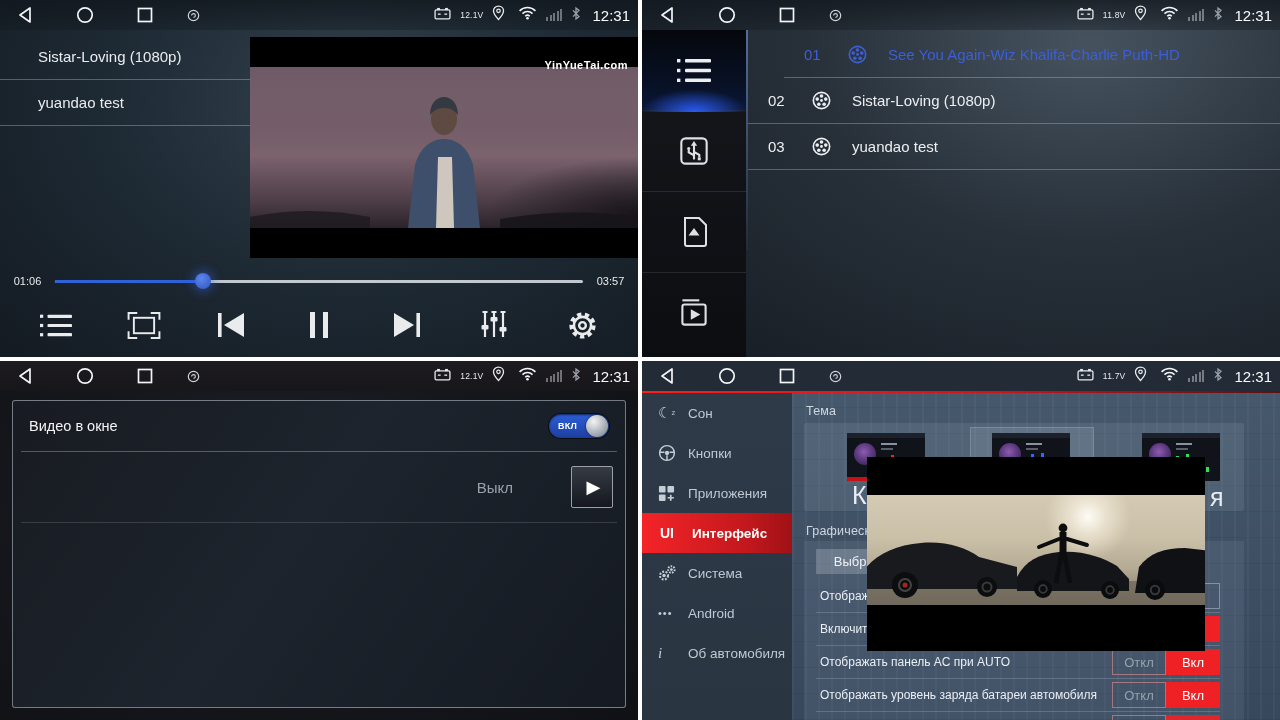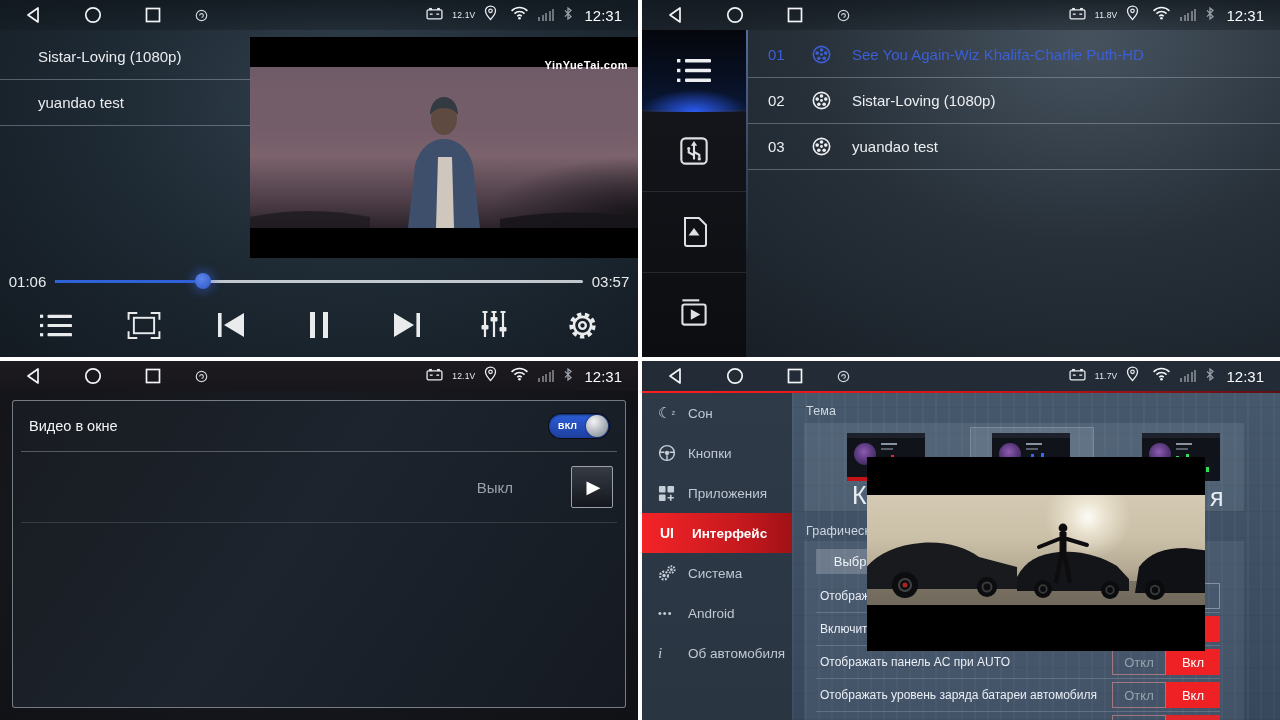--- a/index.html
+++ b/index.html
@@ -3,59 +3,59 @@
 <meta charset="utf-8">
 <style>
   html,body{margin:0;padding:0;background:#666;}
   #screen{position:relative;width:1280px;height:720px;background:#fff;font-family:"Liberation Sans",sans-serif;overflow:hidden;-webkit-font-smoothing:antialiased;}
   .q{position:absolute;overflow:hidden;}
   #q1{left:0;top:0;width:638px;height:357px;background:radial-gradient(ellipse at 55% 28%,#33424e 0%,#1e2a34 48%,#131a22 100%);}
   #q2{left:642px;top:0;width:638px;height:357px;background:radial-gradient(ellipse at 70% 12%,#46535f 0%,#273039 45%,#151b23 100%);}
   #q3{left:0;top:361px;width:638px;height:359px;background:radial-gradient(ellipse at 45% 45%,#232b34 0%,#15171c 55%,#101115 100%);}
   #q4{left:642px;top:361px;width:638px;height:359px;background:#36455a;}
   
-  .sb{position:absolute;left:0;top:0;right:0;height:30px;display:flex;align-items:center;padding:0 16px;box-sizing:border-box;z-index:30;}
+  .sb{position:absolute;left:0;top:0;right:0;height:30px;display:flex;align-items:center;padding:0 8px;box-sizing:border-box;z-index:30;}
   .sb-dark{background:linear-gradient(180deg,rgba(16,22,28,.75),rgba(16,22,28,.35));}
   .sb-q3{background:linear-gradient(180deg,#1d1b20,#17161b);}
   .sb-q4{background:#232b36;}
   .sb .nav{display:flex;align-items:center;gap:38px;margin-left:6px;}
   .sb .navbtn{display:flex;align-items:center;justify-content:center;width:22px;height:22px;}
   .sb .right{margin-left:auto;display:flex;align-items:center;gap:9px;}
   .volt{font-size:8.5px;color:#e8ebee;letter-spacing:.2px;}
   .clock{font-size:15px;color:#fafbfc;margin-left:2px;}
   .sigbars{display:flex;align-items:flex-end;gap:1.5px;height:12px;}
   .sigbars i{display:block;width:2px;background:rgba(255,255,255,.38);}
   .redline{position:absolute;left:0;top:30px;right:0;height:2px;background:linear-gradient(90deg,#ff1d1d,#d01318 55%,#5a1013);z-index:31;}
   
   .playlist{position:absolute;left:0;top:34px;width:250px;}
   .pl-item{height:45px;line-height:45px;padding-left:38px;font-size:15px;color:#e9ebee;border-bottom:1px solid rgba(200,210,225,.35);white-space:nowrap;overflow:hidden;}
   .pl-item.active{color:#3f6be0;}
   .video1{position:absolute;left:250px;top:37px;width:388px;height:221px;background:#000;}
   .v1band{position:absolute;left:0;top:30px;right:0;height:161px;background:linear-gradient(180deg,#6e5a66 0%,#83687255 35%,#7c636e 55%,#4a3b44 85%,#2c232a 100%),linear-gradient(180deg,#74606c,#5a4853);}
   .v1land{position:absolute;right:0;top:120px;width:150px;height:71px;background:radial-gradient(ellipse at 100% 80%,rgba(20,18,22,.9),rgba(20,18,22,0) 70%);}
   .wm{position:absolute;right:10px;top:22px;font-size:11px;font-weight:bold;color:#fff;letter-spacing:.5px;z-index:3;}
   .progress-row{position:absolute;left:0;top:266px;right:0;height:30px;display:flex;align-items:center;}
-  .ptime{font-size:15px;color:#e8eaec;width:55px;text-align:center;flex:none;}
+  .ptime{font-size:11px;color:#e8eaec;width:55px;text-align:center;flex:none;}
   .ptrack{position:relative;flex:1;height:3px;background:rgba(235,240,245,.8);border-radius:2px;}
   .pfill{position:absolute;left:0;top:0;bottom:0;background:#2f62d9;border-radius:2px;}
   .pthumb{position:absolute;right:-8px;top:-6.5px;width:16px;height:16px;border-radius:50%;background:radial-gradient(circle at 40% 35%,#5d85ec,#2c55c4);box-shadow:0 0 8px 4px rgba(60,100,220,.35);}
   .controls{position:absolute;left:0;top:296px;right:0;height:58px;display:flex;align-items:center;justify-content:space-around;padding:0 12px;}
   .ctl{display:flex;align-items:center;justify-content:center;width:44px;height:40px;}
   
   .side2{position:absolute;left:0;top:30px;width:104px;bottom:0;background:linear-gradient(180deg,#17181d,#0c0d11);}
   .s2item{position:relative;height:80px;display:flex;align-items:center;justify-content:center;border-bottom:1px solid rgba(255,255,255,.10);}
   .s2item.active{background:linear-gradient(180deg,#05070c,#081126 70%,#0a1838);}
   .s2glow{position:absolute;left:0;right:0;bottom:-2px;height:22px;background:radial-gradient(ellipse at 50% 100%,rgba(45,95,255,.95),rgba(45,95,255,0) 72%);}
   .listedge{position:absolute;left:104px;top:30px;width:2px;height:220px;background:linear-gradient(180deg,rgba(110,140,210,.65),rgba(110,140,210,.05));}
   .tracks{position:absolute;left:106px;top:32px;right:0;}
   .trow{position:relative;height:45px;display:flex;align-items:center;border-bottom:1px solid rgba(205,215,230,.32);color:#eceef1;}
   .trow .num{width:44px;margin-left:20px;font-size:15px;}
   .trow .reel{width:40px;display:flex;align-items:center;}
   .trow .ttl{font-size:15px;white-space:nowrap;overflow:hidden;}
-  .trow.active{color:#3c5fd8;}
+  .trow.active{color:#3c5fd8;margin-left:36px;}
   
   .panel3{position:absolute;left:12px;top:39px;width:612px;height:306px;border:1px solid rgba(195,200,210,.55);border-radius:3px;background:linear-gradient(125deg,#181b21 0%,#1d242d 45%,#151a22 100%);}
   .p3row1{display:flex;align-items:center;height:50px;padding:0 16px;}
   .p3title{font-size:14.5px;color:#f2f4f6;}
   .p3sep{height:1px;background:rgba(230,235,240,.3);margin:0 8px;}
   .p3row2{display:flex;align-items:center;min-height:62px;padding:4px 12px 4px 16px;}
   .p3sub{font-size:12px;color:#8d939c;margin-top:6px;}
   .offlabel{font-size:15px;color:#9aa1ab;margin-left:auto;margin-right:58px;}
   .playbtn{width:40px;height:40px;flex:none;border:1px solid #9aa0aa;background:linear-gradient(180deg,#363b44,#14171d);display:flex;align-items:center;justify-content:center;border-radius:2px;}
   .playbtn span{color:#fff;font-size:18px;font-family:"DejaVu Sans",sans-serif;line-height:1;margin-left:3px;}

